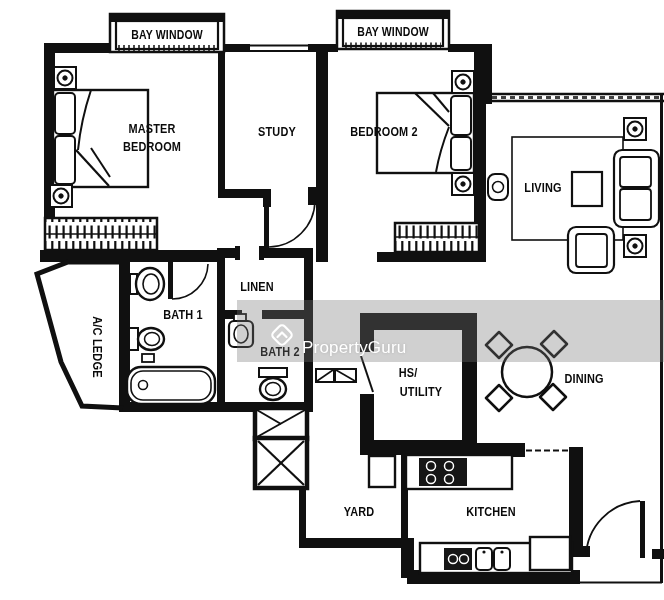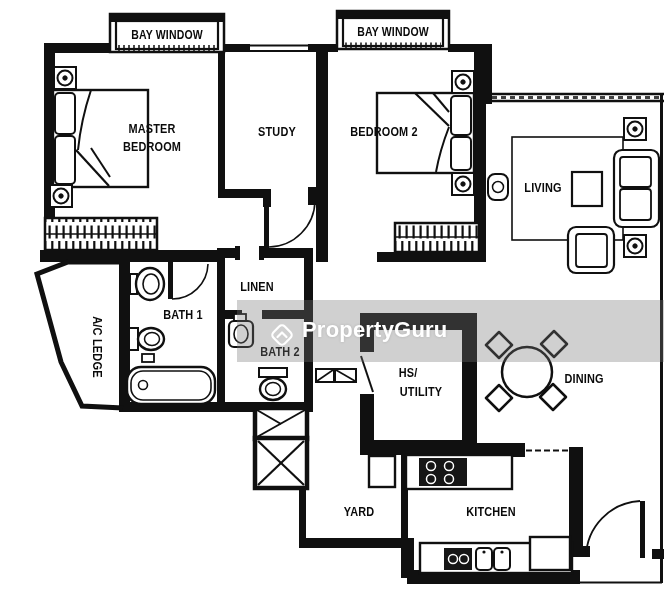--- a/index.html
+++ b/index.html
@@ -22,22 +22,22 @@
     position:absolute;left:225px;top:300px;width:439px;height:62px;
     background:rgba(118,118,118,.34);
   }
   .wm-faint{
     position:absolute;left:183px;top:336px;
     font-weight:bold;font-size:78px;color:#d3d3d3;opacity:.75;
     letter-spacing:8px;transform:scaleX(1.0);white-space:nowrap;line-height:1;
   }
   .wm-logo{position:absolute;left:256px;top:321px;}
   .wm-brand{
-    position:absolute;left:290px;top:319px;
-    font-weight:bold;font-size:22px;color:#ffffff;letter-spacing:.2px;
+    position:absolute;left:290px;top:339px;
+    font-weight:normal;font-size:17px;color:#ffffff;letter-spacing:.2px;
     text-shadow:0 0 3px rgba(0,0,0,.15);line-height:1;
   }
 </style>
 </head>
 <body>
 
 <div class="stage">
 
   <svg class="plan-svg" width="664" height="600" viewBox="0 0 664 600">
     <defs>

